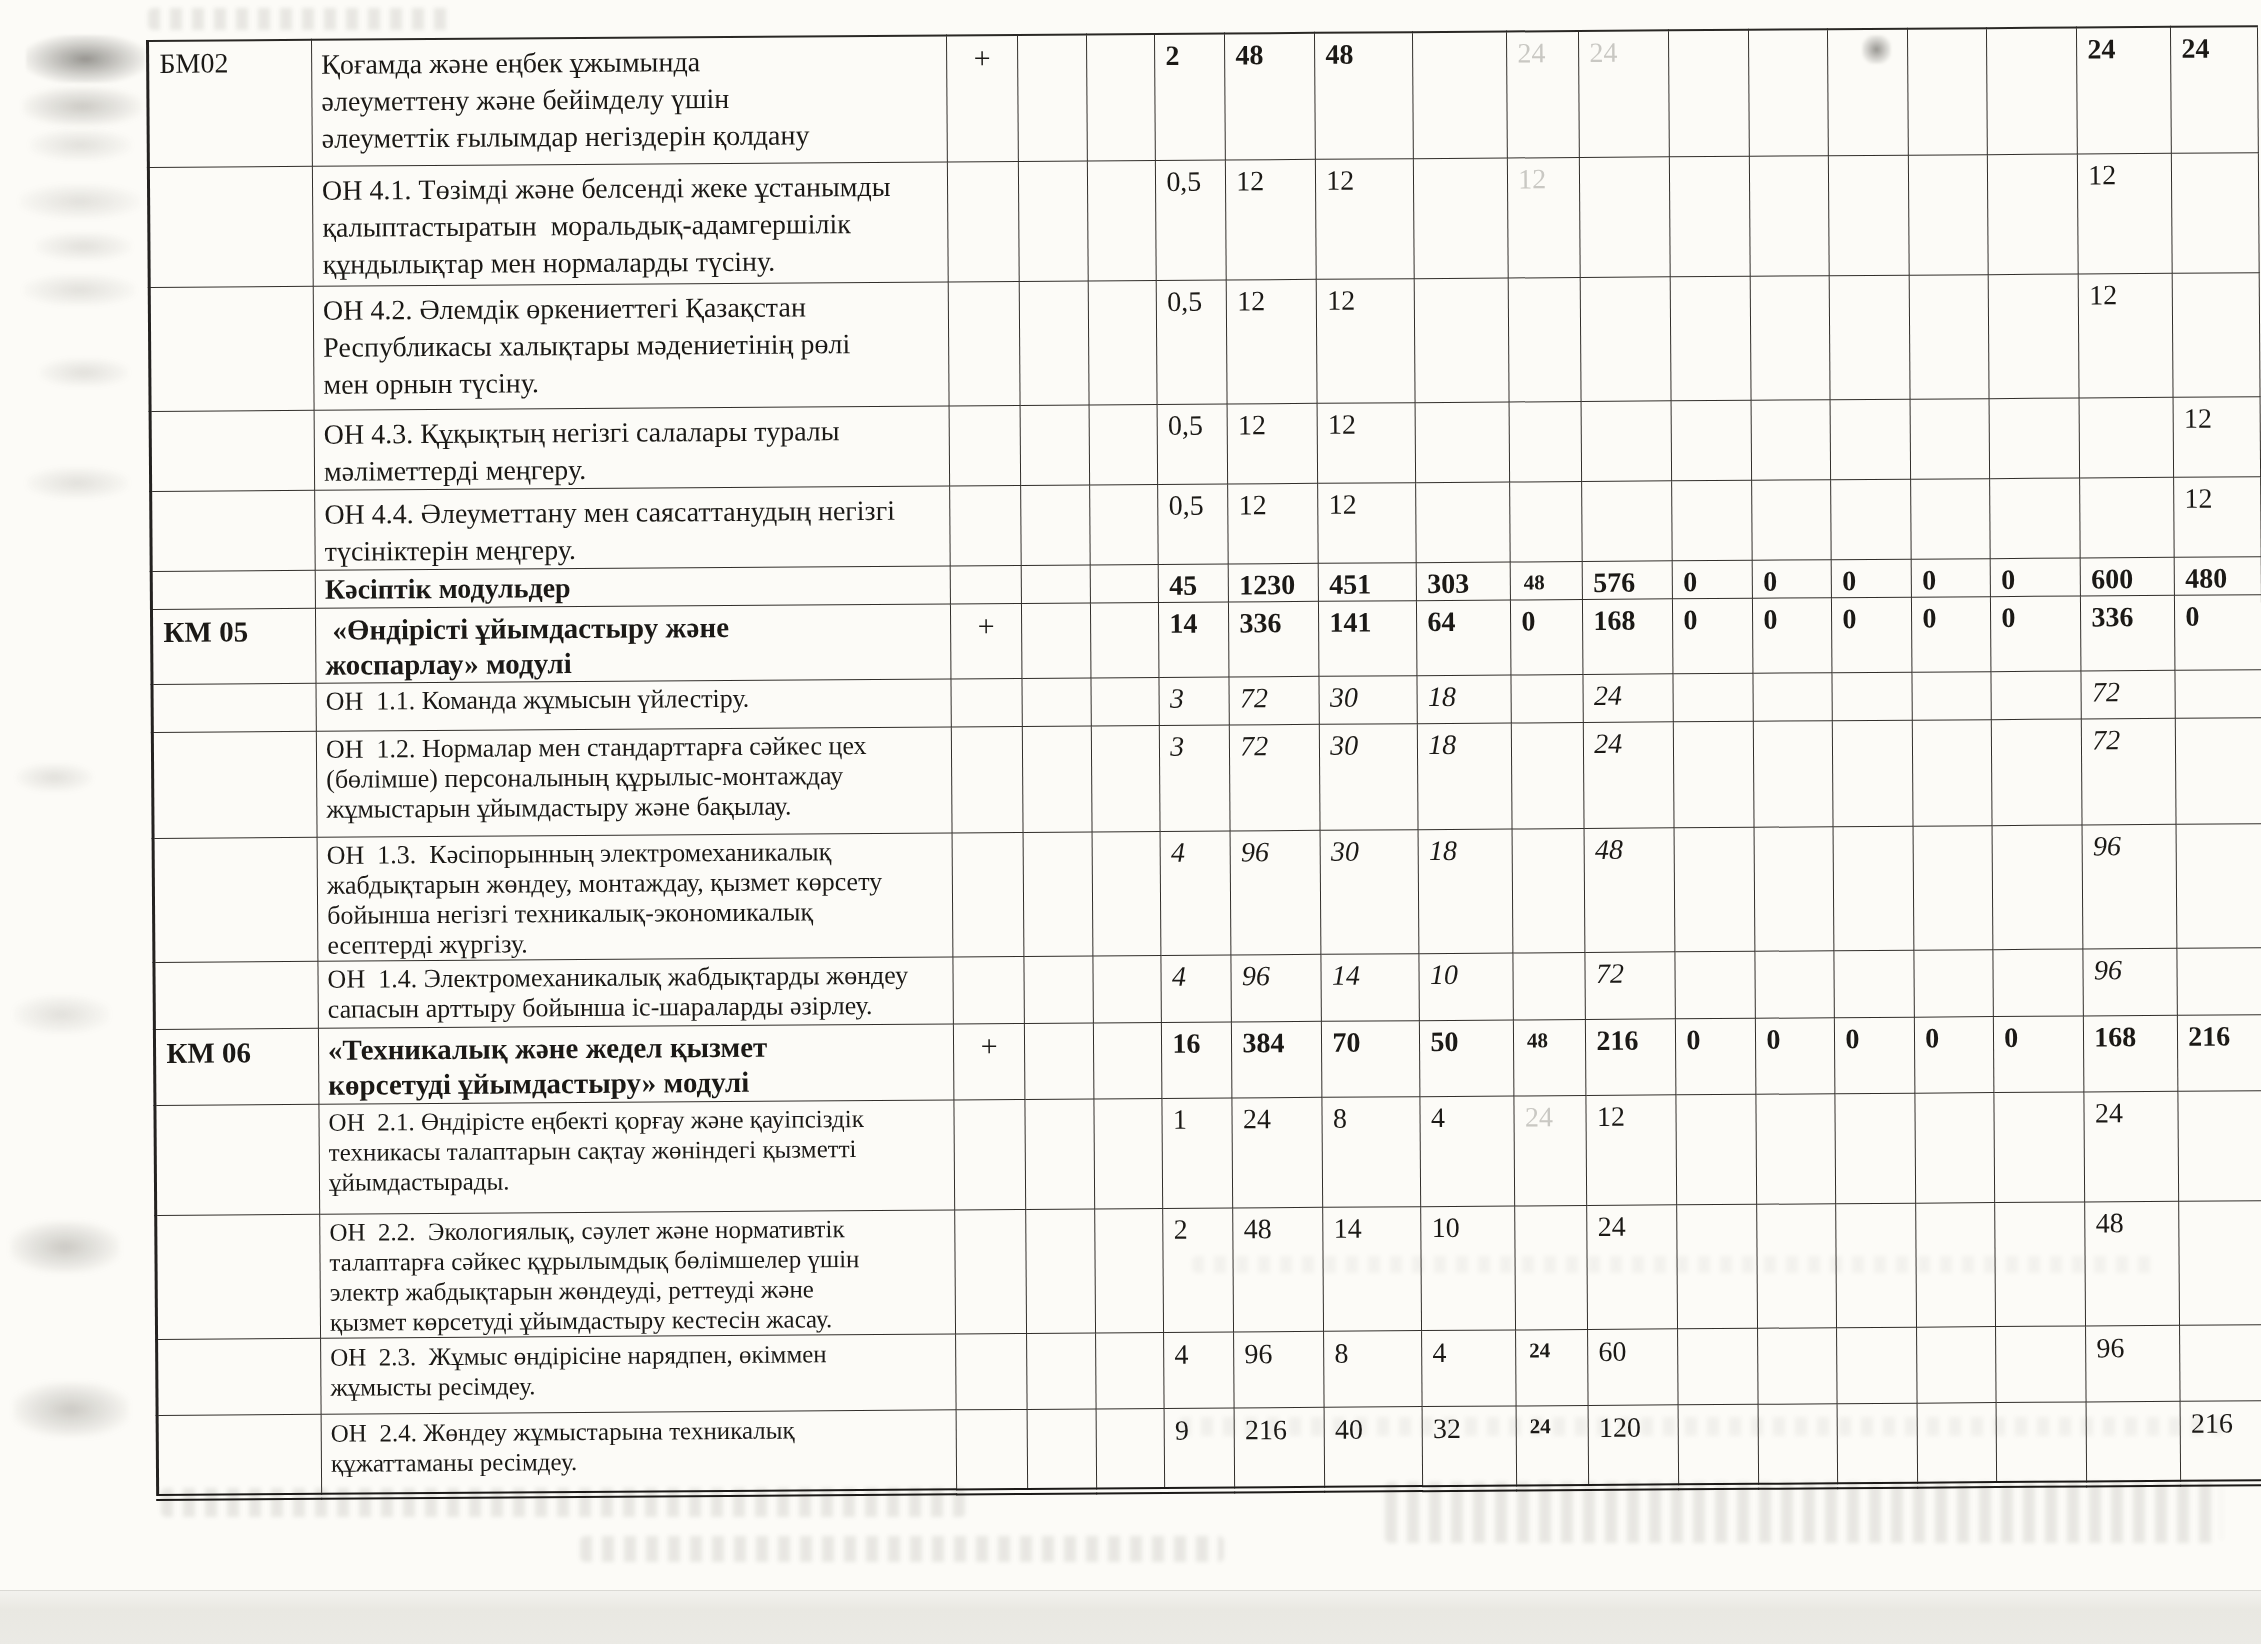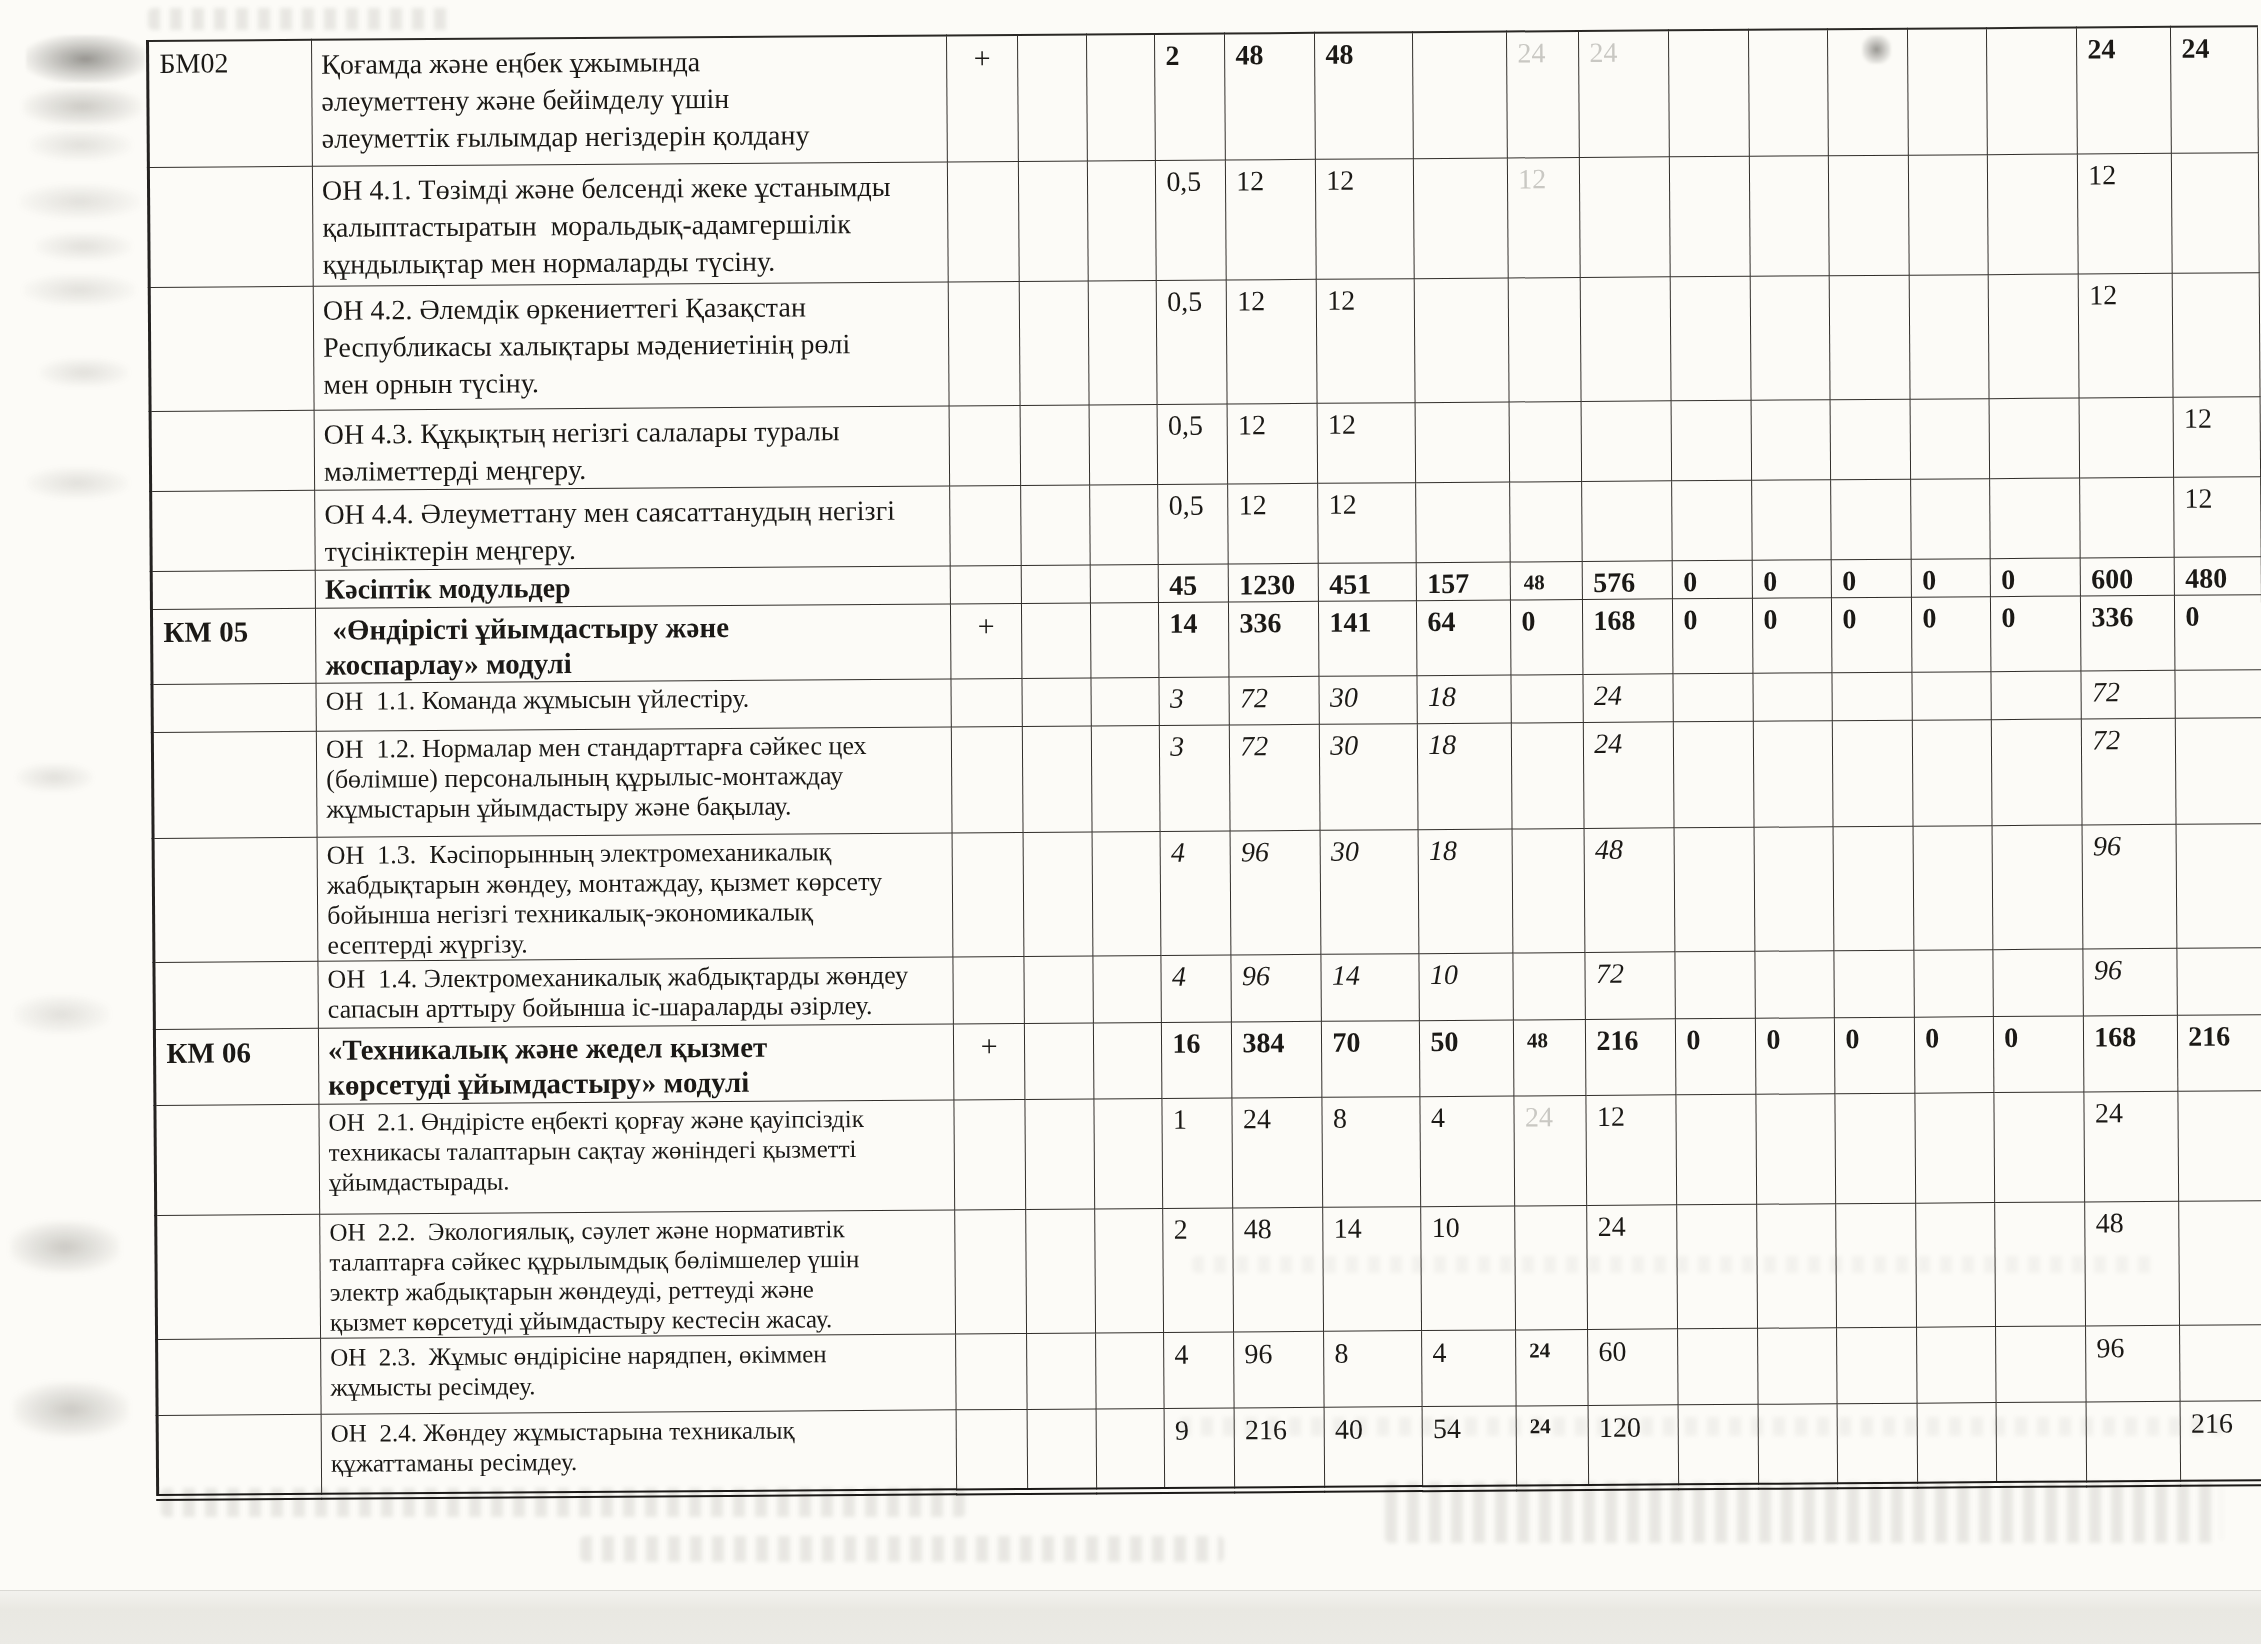--- a/index.html
+++ b/index.html
@@ -211,21 +211,21 @@
         <td class="code"></td>
         <td>
           <div class="desc section">Кәсіптік модульдер</div>
         </td>
         <td class="plus nb"></td>
         <td class="nn"></td>
         <td class="nn"></td>
         <td class="n nb">45</td>
         <td class="n nb">1230</td>
         <td class="n nb">451</td>
-        <td class="n nb">157</td>
+        <td class="n nb">303</td>
         <td class="n nb sm">48</td>
         <td class="n nb">576</td>
         <td class="n nb">0</td>
         <td class="n nb">0</td>
         <td class="n nb">0</td>
         <td class="n nb">0</td>
         <td class="n nb">0</td>
         <td class="n nb">600</td>
         <td class="n nb">480</td>
       </tr>
@@ -446,21 +446,21 @@
         <td>
           <div class="desc plain-c">ОН  2.4. Жөндеу жұмыстарына техникалық
 құжаттаманы ресімдеу.</div>
         </td>
         <td class="plus"></td>
         <td class="nn"></td>
         <td class="nn"></td>
         <td class="n nr">9</td>
         <td class="n nr">216</td>
         <td class="n nr">40</td>
-        <td class="n nr">54</td>
+        <td class="n nr">32</td>
         <td class="n nr sm">24</td>
         <td class="n nr">120</td>
         <td class="n nr"></td>
         <td class="n nr"></td>
         <td class="n nr"></td>
         <td class="n nr"></td>
         <td class="n nr"></td>
         <td class="n nr"></td>
         <td class="n nr">216</td>
       </tr>

